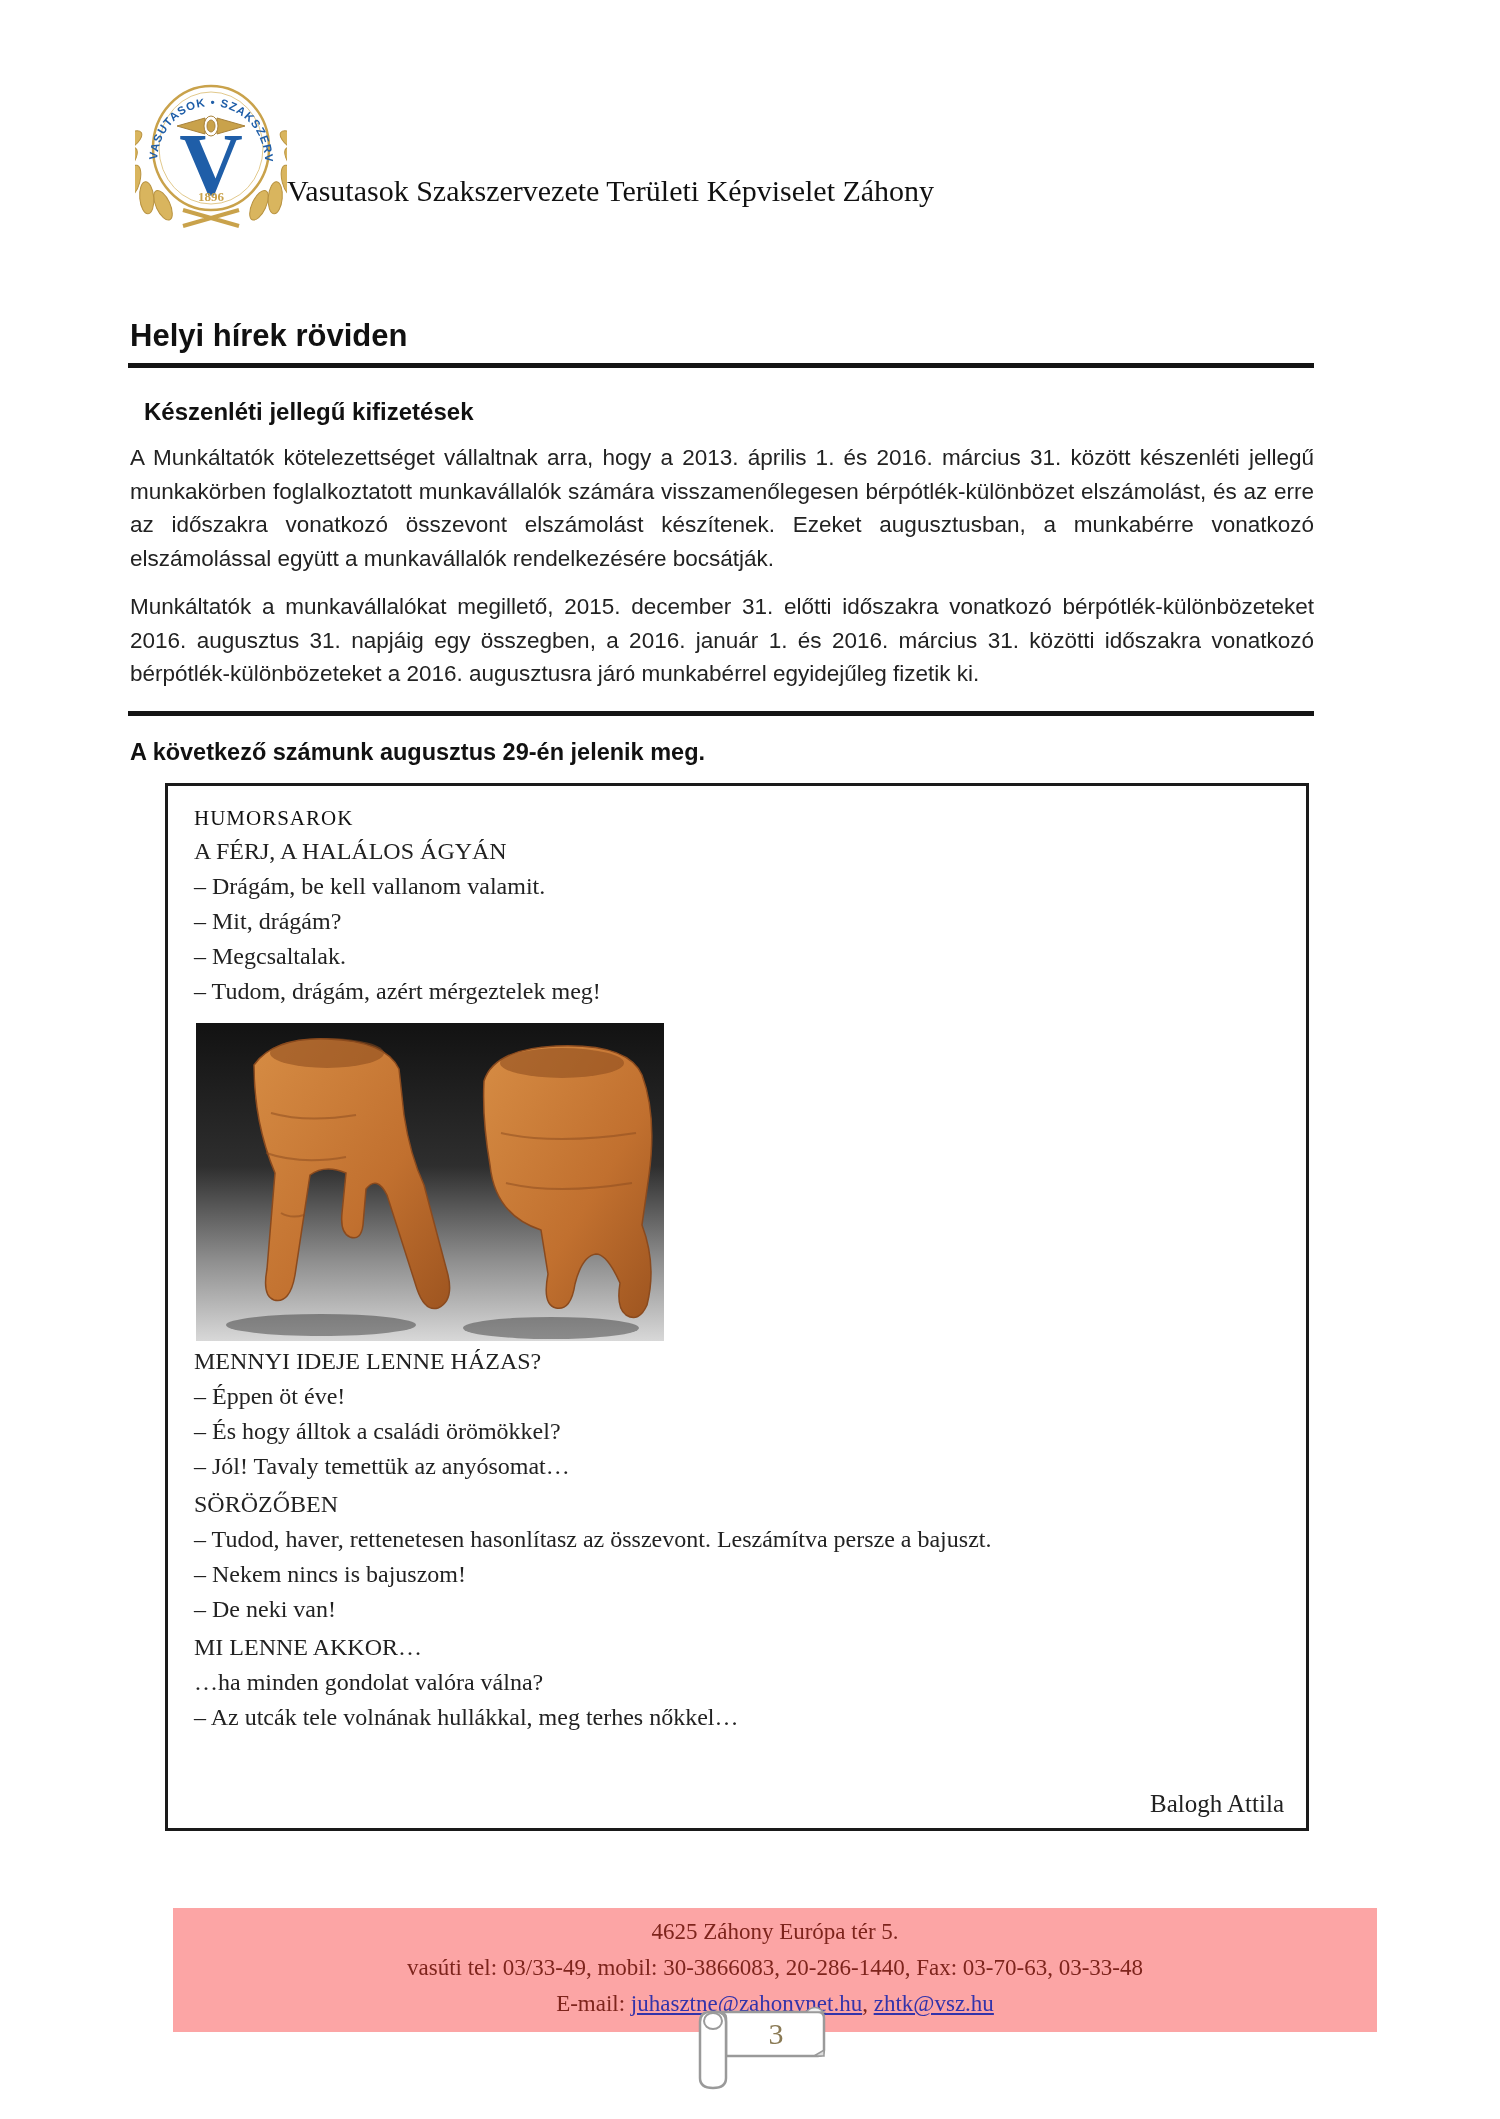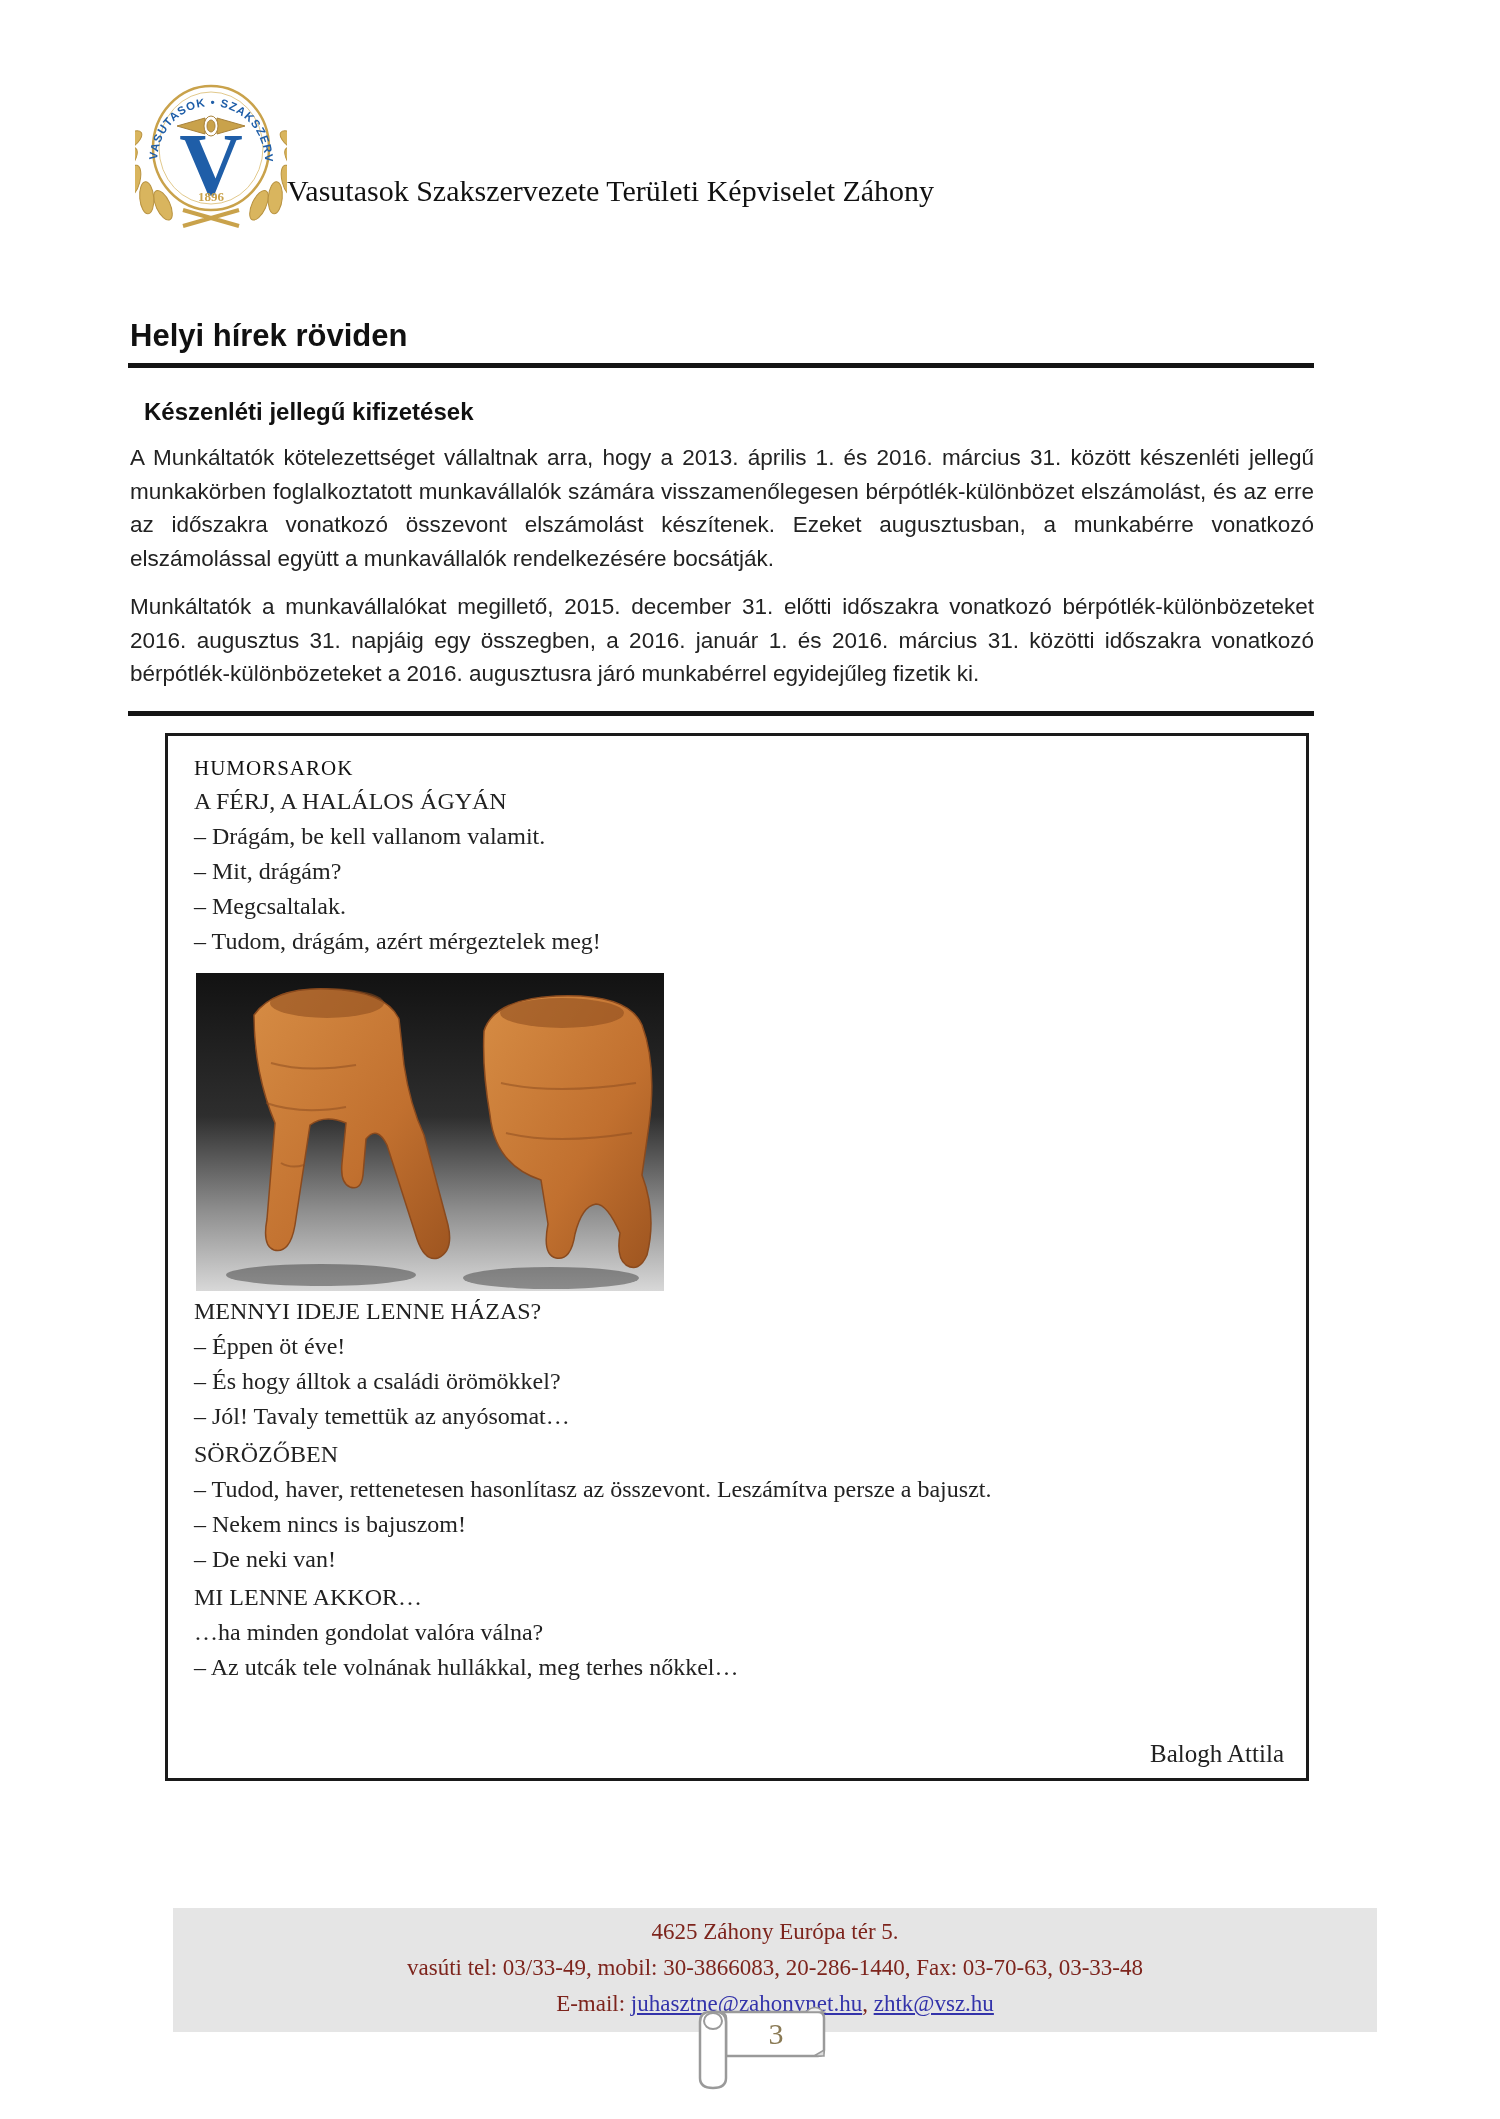--- a/index.html
+++ b/index.html
@@ -100,20 +100,21 @@
     <h1 class="section-title">Helyi hírek röviden</h1>
 
     <h2 class="article-heading">Készenléti jellegű kifizetések</h2>
 
     <p class="body-par">A Munkáltatók kötelezettséget vállaltnak arra, hogy a 2013. április 1. és 2016. március 31. között készenléti jellegű munkakörben foglalkoztatott munkavállalók számára visszamenőlegesen bérpótlék-különbözet elszámolást, és az erre az időszakra vonatkozó összevont elszámolást készítenek. Ezeket augusztusban, a munkabérre vonatkozó elszámolással együtt a munkavállalók rendelkezésére bocsátják.</p>
 
     <p class="body-par">Munkáltatók a munkavállalókat megillető, 2015. december 31. előtti időszakra vonatkozó bérpótlék-különbözeteket 2016. augusztus 31. napjáig egy összegben, a 2016. január 1. és 2016. március 31. közötti időszakra vonatkozó bérpótlék-különbözeteket a 2016. augusztusra járó munkabérrel egyidejűleg fizetik ki.</p>
 
     <hr class="thick-rule">
 
+    <p class="announcement">A következő számunk augusztus 29-én jelenik meg.</p>
 
     <div class="humor-box">
       <h3 class="humor-title">HUMORSAROK</h3>
 
       <div class="joke">
         <p class="joke-heading">A FÉRJ, A HALÁLOS ÁGYÁN</p>
         <p class="joke-line">– Drágám, be kell vallanom valamit.</p>
         <p class="joke-line">– Mit, drágám?</p>
         <p class="joke-line">– Megcsaltalak.</p>
         <p class="joke-line">– Tudom, drágám, azért mérgeztelek meg!</p>
@@ -170,21 +171,21 @@
         <p class="joke-heading">MI LENNE AKKOR…</p>
         <p class="joke-line">…ha minden gondolat valóra válna?</p>
         <p class="joke-line">– Az utcák tele volnának hullákkal, meg terhes nőkkel…</p>
       </div>
 
       <div class="signature">Balogh Attila</div>
     </div>
 
   </div>
 
-  <div class="footer" style="background:#e5e5e5;color:#7D241C;">
+  <div class="footer" style="background:#fca5a5;color:#7D241C;">
     <div>4625 Záhony Európa tér 5.</div>
     <div>vasúti tel: 03/33-49, mobil: 30-3866083, 20-286-1440, Fax: 03-70-63, 03-33-48</div>
     <div>
       <span>E-mail:</span>
       <a href="#" style="color:#3333AA;">juhasztne@zahonynet.hu</a><span>,</span>
       <a href="#" style="color:#3333AA;">zhtk@vsz.hu</a>
     </div>
   </div>
 
   <svg class="page-scroll" viewBox="0 0 150 100">

